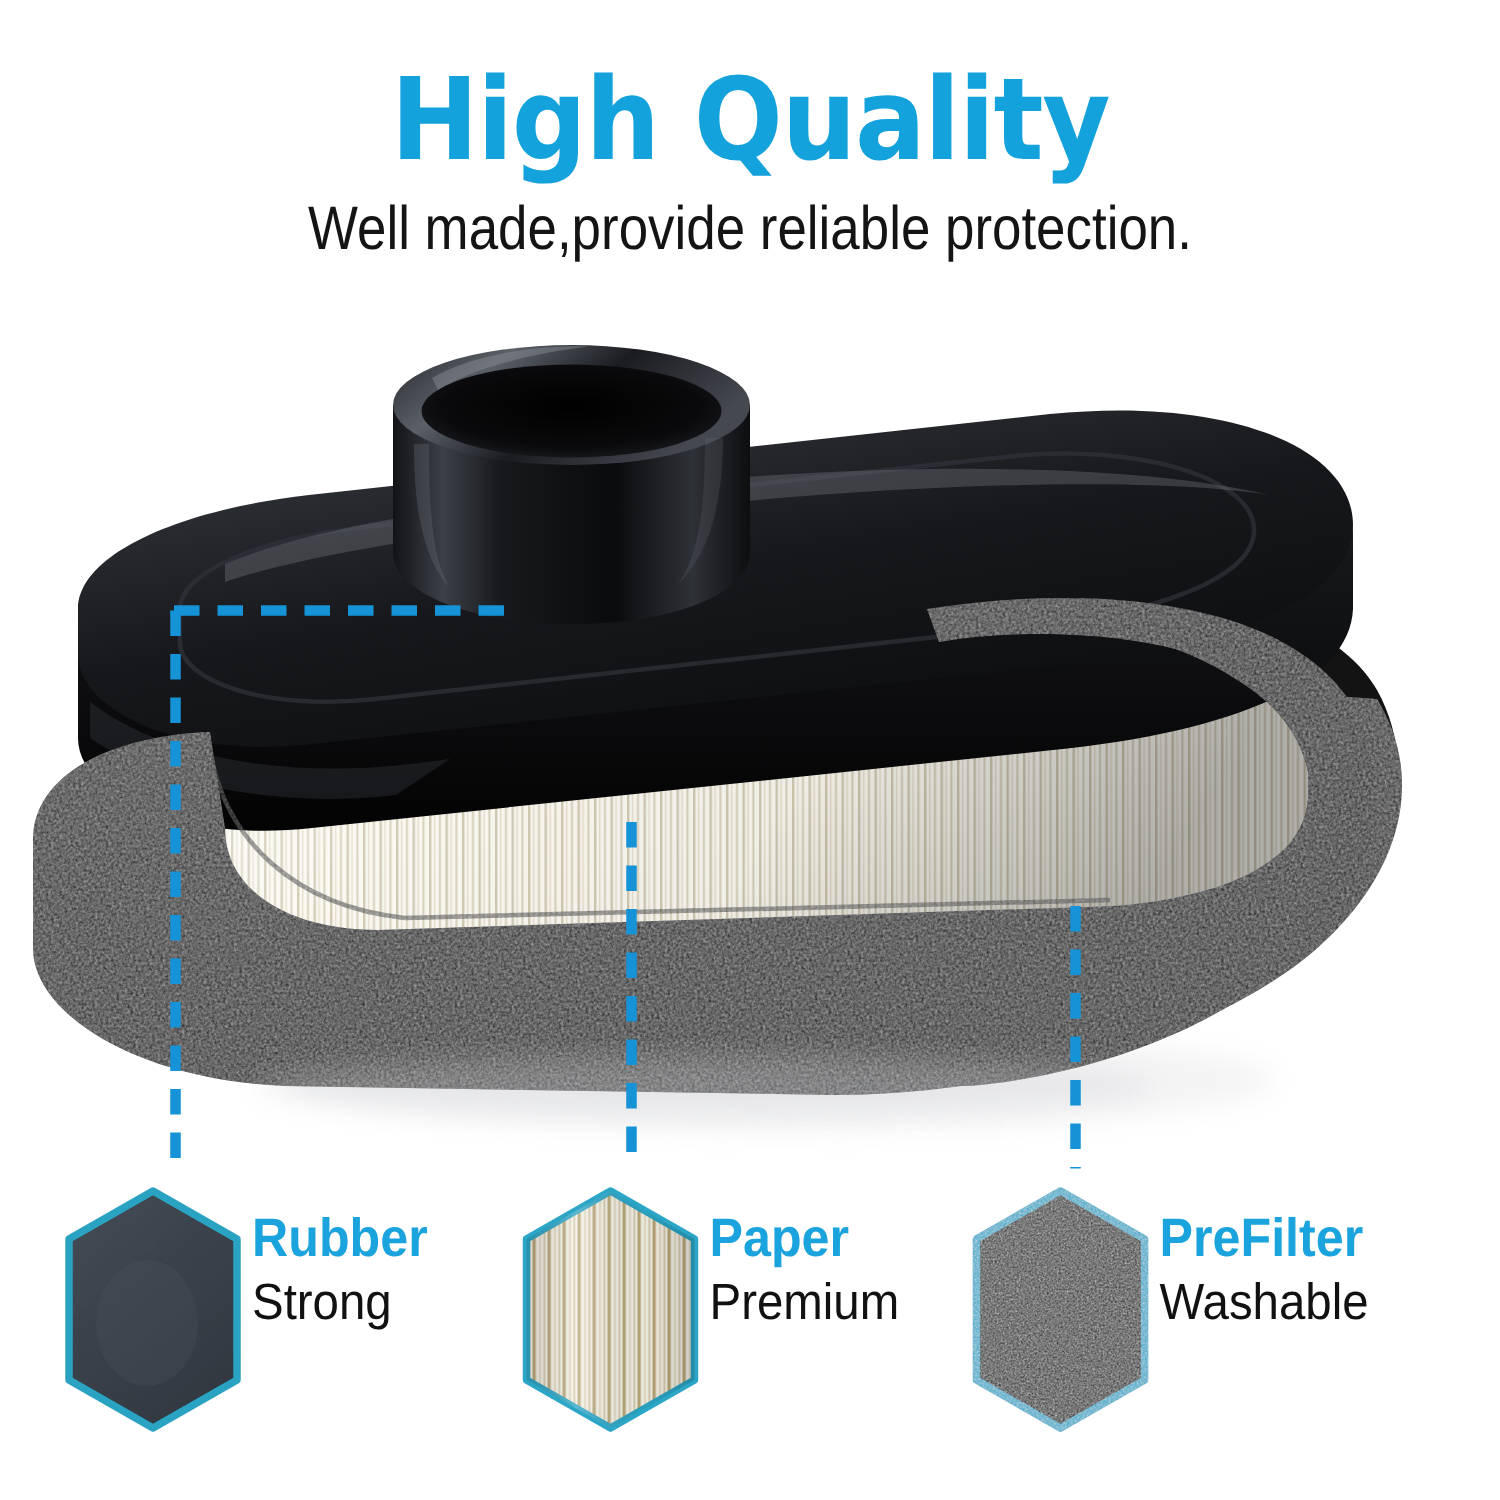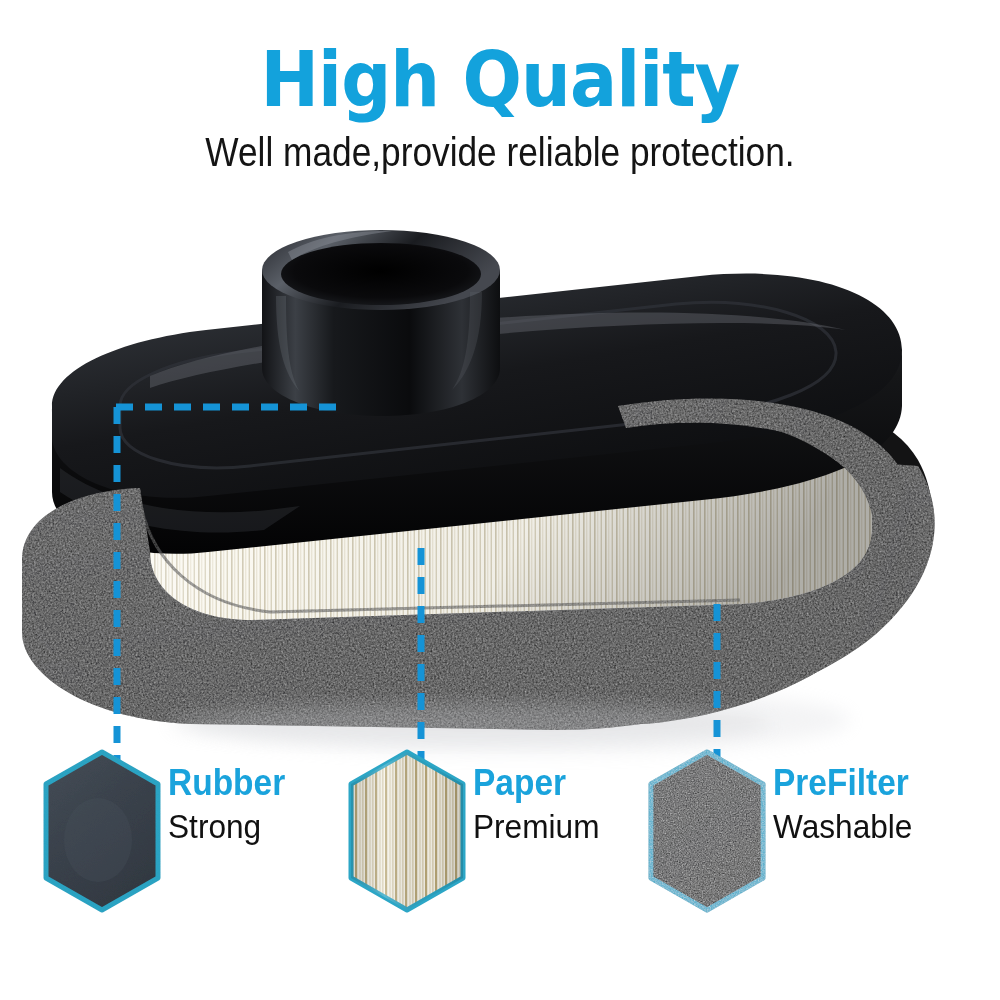--- a/index.html
+++ b/index.html
@@ -27,21 +27,21 @@
   }
 
   
   .product{position:absolute;left:0;top:200px;width:1000px;height:600px;}
   .product svg{display:block;}
 
   
   .leaders{position:absolute;left:0;top:0;width:1000px;height:1000px;pointer-events:none;}
 
   
-  .features{position:absolute;left:0;top:740px;width:1000px;height:190px;}
+  .features{position:absolute;left:0;top:782px;width:1000px;height:190px;}
   .feature{position:absolute;top:0;height:190px;}
   .feature.f0{left:40px;}
   .feature.f1{left:345px;}
   .feature.f2{left:645px;}
 
   .hexwrap{position:absolute;left:0;top:8px;width:124px;height:166px;}
   .hexwrap svg{display:block;}
 
   .flabels{position:absolute;left:128px;top:22px;width:230px;}
   .ftitle{

